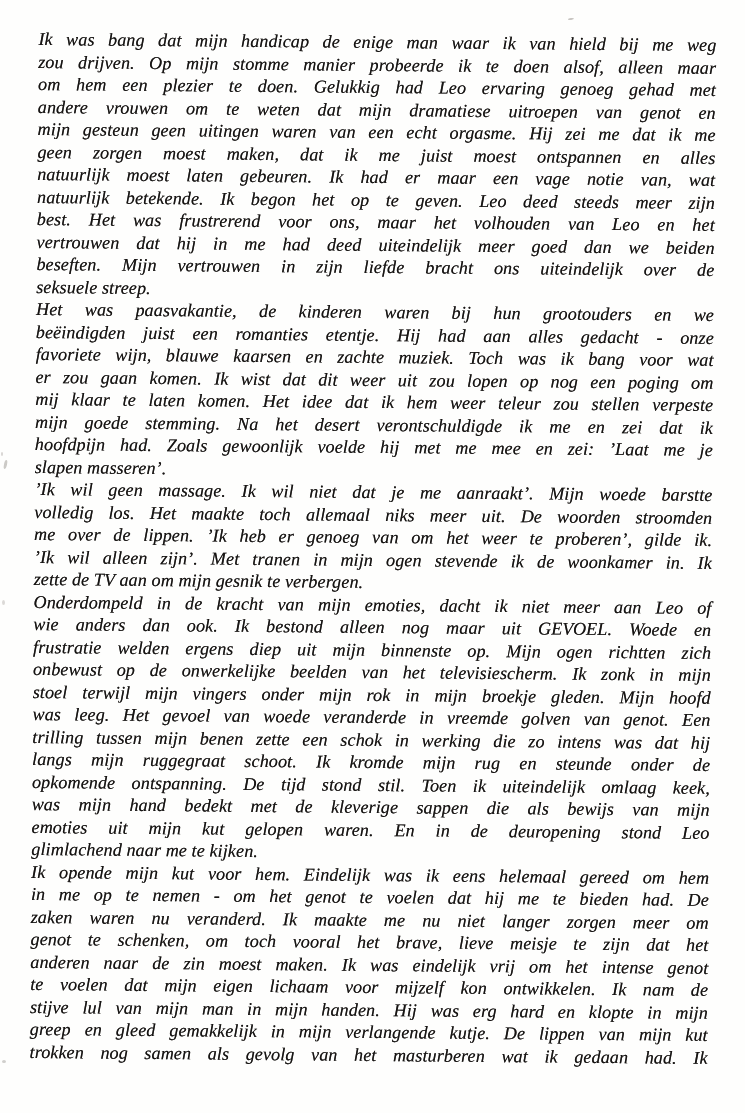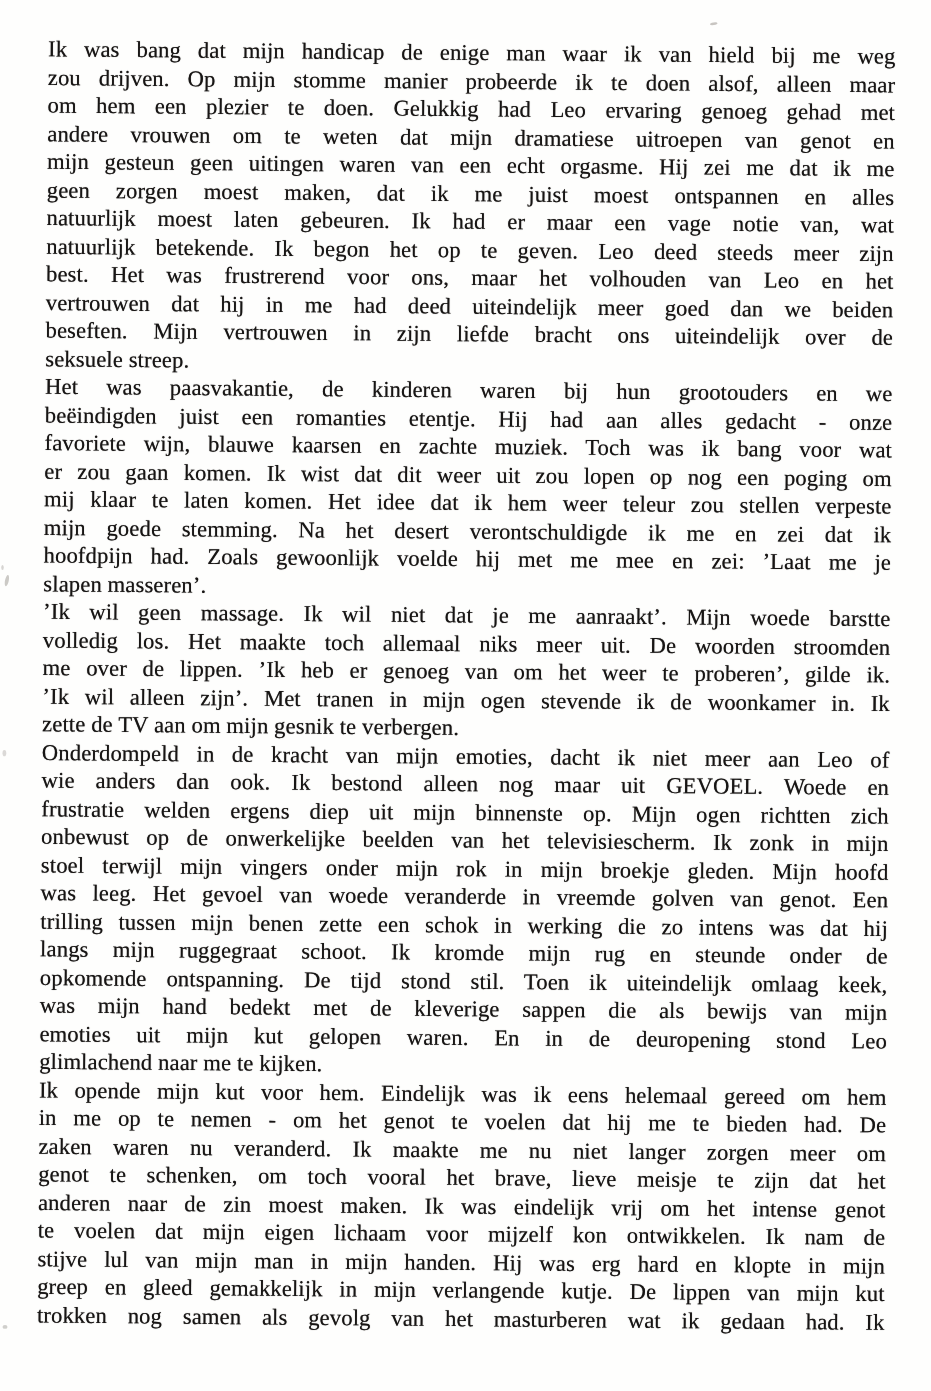--- a/index.html
+++ b/index.html
@@ -7,20 +7,21 @@
     width: 745px;
     height: 1113px;
     background: #fefefd;
     overflow: hidden;
     position: relative;
     font-family: "Liberation Serif", serif;
   }
   .page {
     position: absolute;
     inset: 0;
+    font-style: italic;
   }
   .text-block {
     position: absolute;
     left: 34px;
     top: 31px;
     width: 678px;
     color: #171514;
     font-size: 18.1px;
     line-height: 22.5px;
     transform: rotate(0.5deg);

